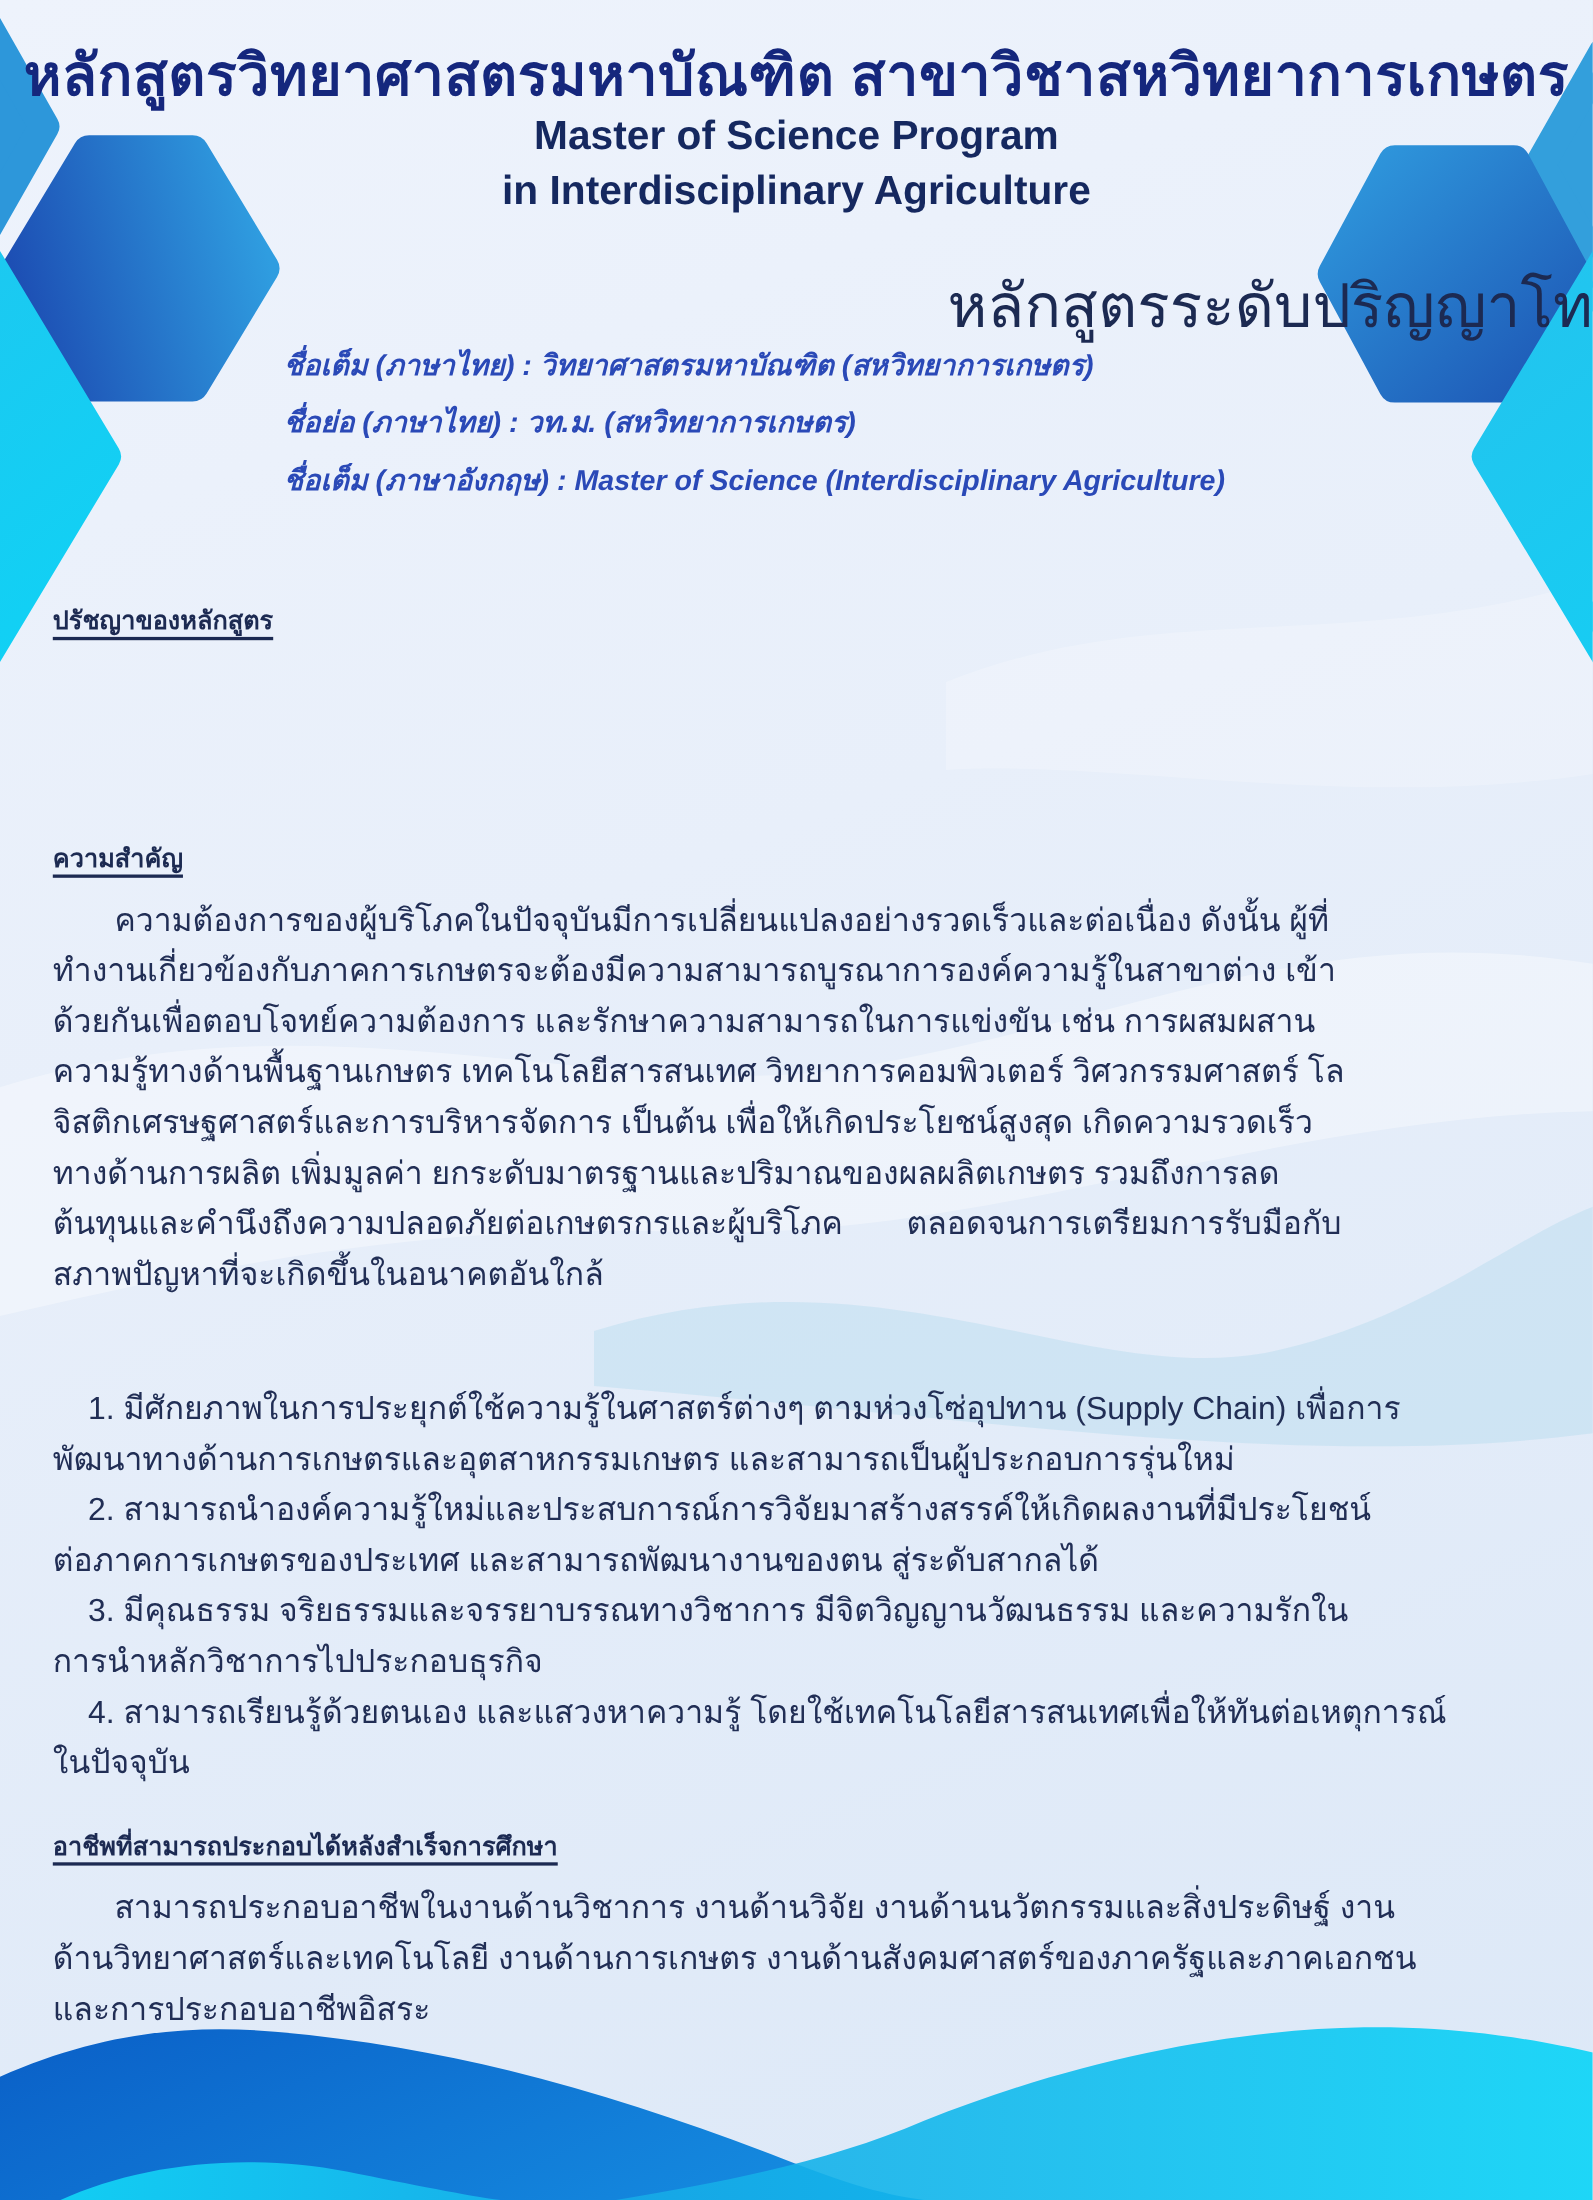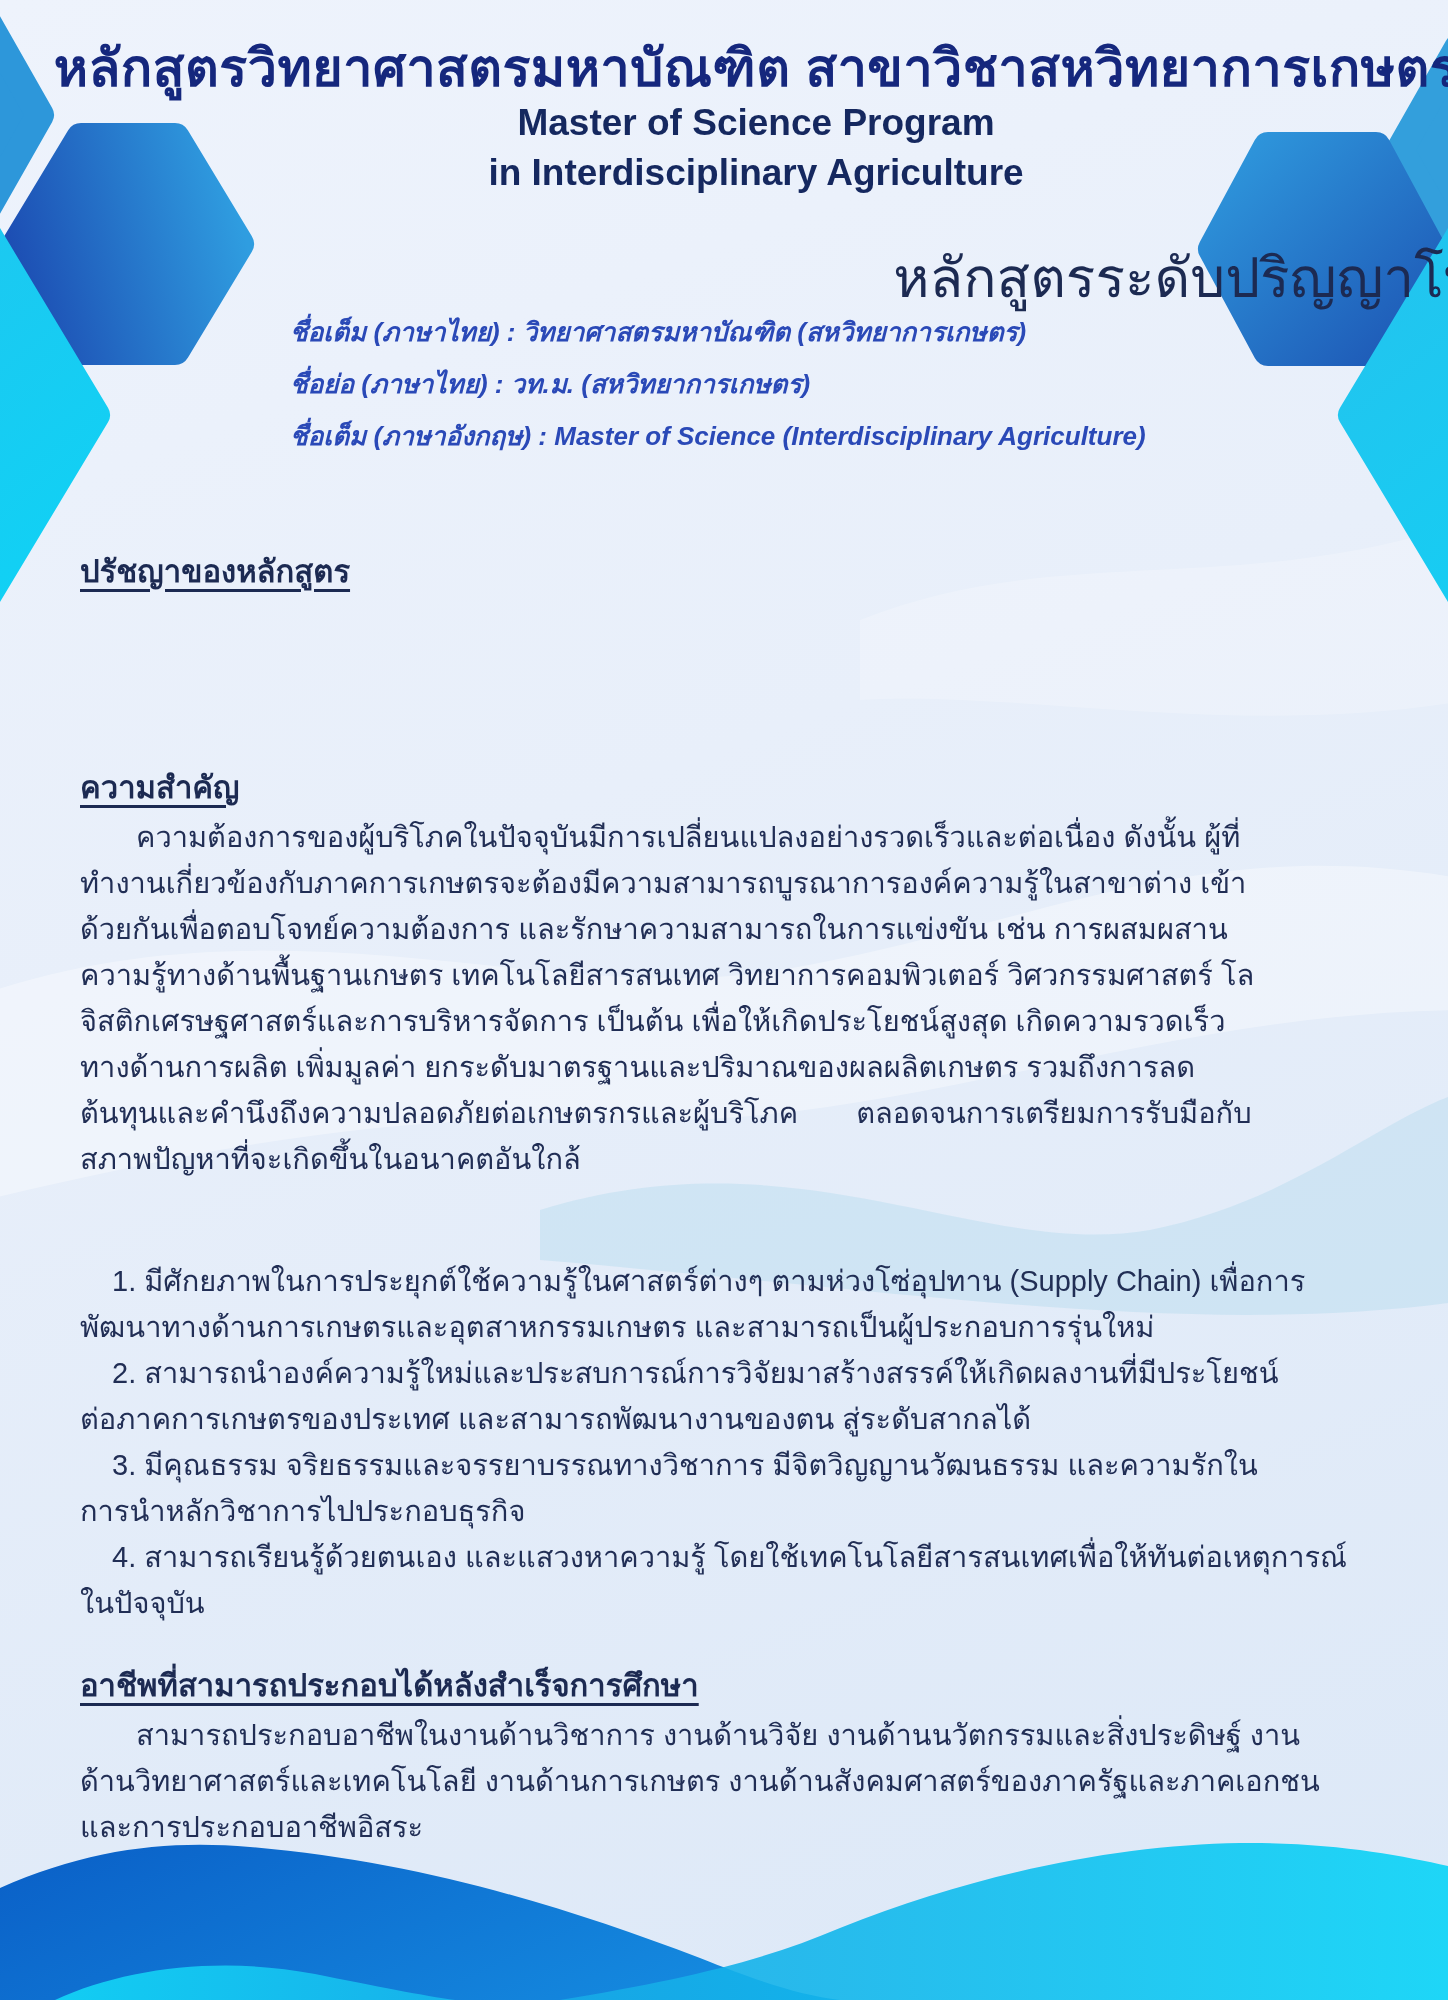--- a/index.html
+++ b/index.html
@@ -4,21 +4,21 @@
 <style>
   html,body{margin:0;padding:0;background:#dfe9f6;}
   .poster{
     position:relative;
     width:1448px;height:2000px;
     overflow:hidden;
     background:linear-gradient(160deg,#eef3fc 0%,#e8effa 40%,#dce8f7 100%);
     font-family:"Liberation Sans","DejaVu Sans",sans-serif;
   }
   svg.bg{position:absolute;left:0;top:0;width:1448px;height:2000px;display:block;}
-  .layer{position:absolute;left:0;top:0;width:1260px;height:2000px;margin-left:32px;}
+  .layer{position:absolute;left:0;top:0;width:1260px;height:2000px;}
 
   .title{
     position:absolute;left:0;top:26px;width:1448px;
     text-align:center;font-size:52px;font-weight:800;color:#15277d;
     letter-spacing:0.5px;
   }
   .en-line{
     position:absolute;left:0;width:1448px;text-align:center;
     font-size:37px;font-weight:600;color:#15285f;
   }
@@ -29,21 +29,21 @@
     font-size:55px;font-weight:500;color:#1c2a52;
   }
   .names{
     position:absolute;left:258px;top:306px;width:1100px;
     font-size:26px;font-style:italic;font-weight:600;color:#2a49b7;
   }
   .names .name-line{height:52px;line-height:52px;}
 
   .sec-heading{
     position:absolute;left:48px;width:1356px;
-    font-size:31px;font-weight:700;color:#1c2a52;
+    font-size:23px;font-weight:700;color:#1c2a52;
     text-decoration:underline;text-underline-offset:7px;text-decoration-thickness:2.5px;
   }
   .sec-body{
     position:absolute;left:48px;width:1360px;
     font-size:29px;line-height:46px;color:#212e55;
     white-space:pre-line;
   }
   .indent56{text-indent:56px;}
   .h-phil{top:546px;} .b-phil{top:598px;}
   .h-imp{top:762px;}  .b-imp{top:814px;}

